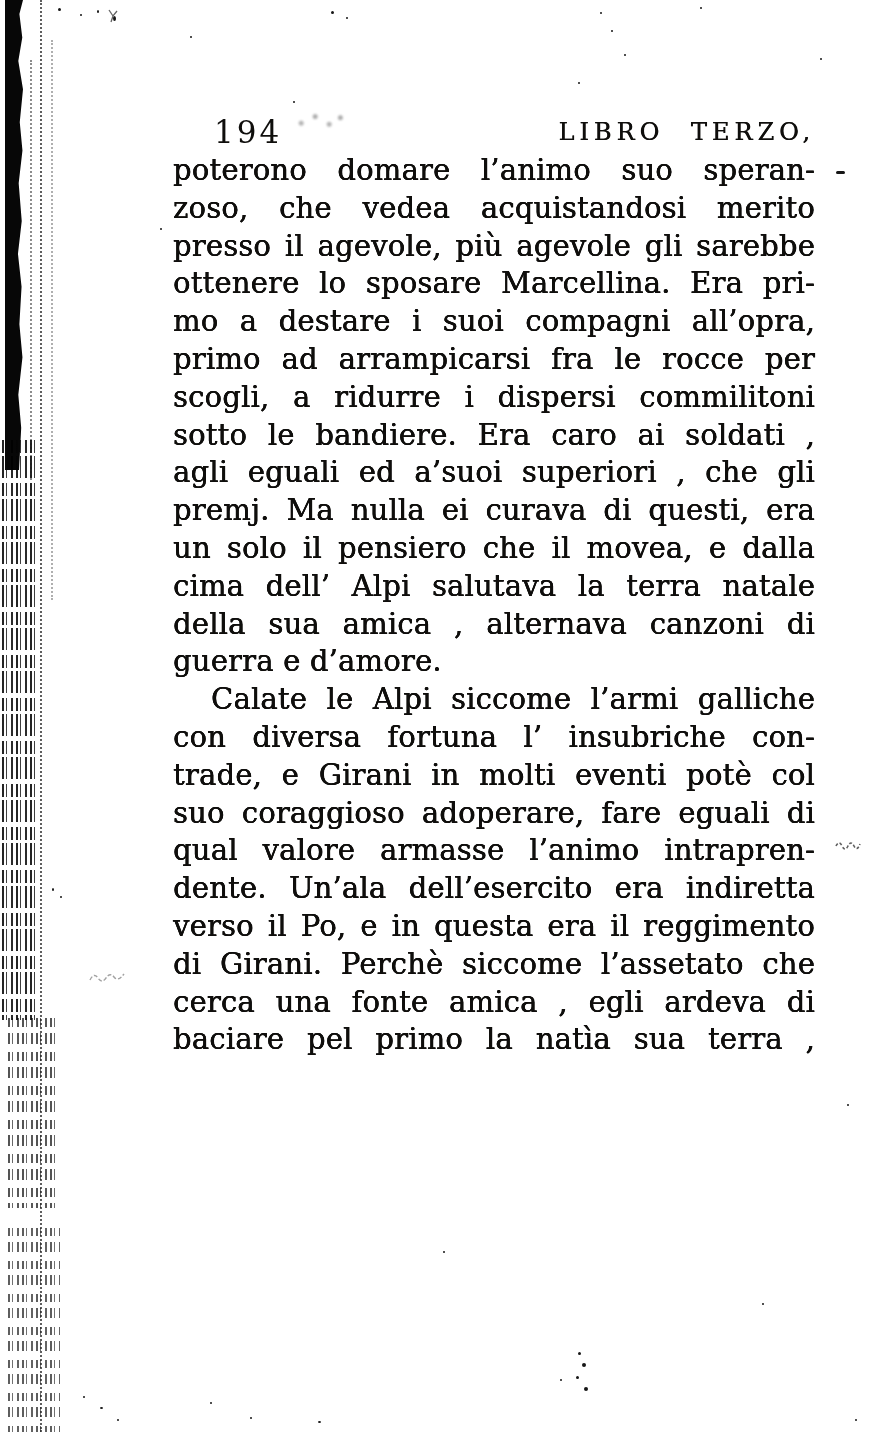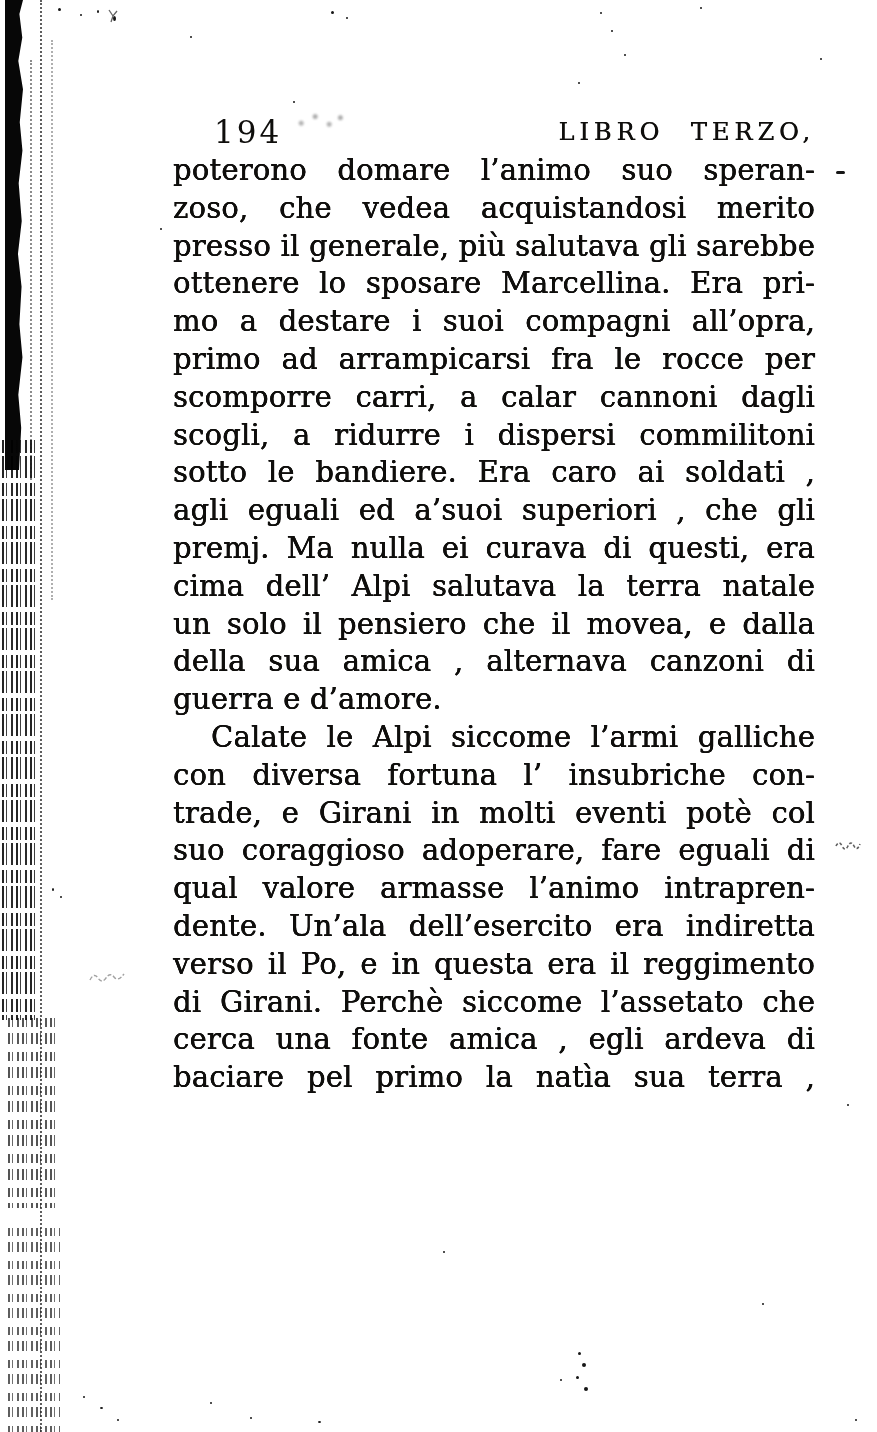--- a/index.html
+++ b/index.html
@@ -95,31 +95,30 @@
 
   <div class="header-row">
     <div class="page-number">194</div>
     <div class="running-head">LIBRO TERZO,</div>
   </div>
   <div class="blob" style="left:290px; top:110px; width:56px; height:22px;"></div>
 
   <div class="text-block">
       <div class="line">poterono domare l’animo suo speran-</div>
       <div class="line">zoso, che vedea acquistandosi merito</div>
-      <div class="line">presso il generale, più salutava gli sarebbe</div>
+      <div class="line">presso il agevole, più agevole gli sarebbe</div>
       <div class="line">ottenere lo sposare Marcellina. Era pri-</div>
       <div class="line">mo a destare i suoi compagni all’opra,</div>
       <div class="line">primo ad arrampicarsi fra le rocce per</div>
-      <div class="line">scomporre carri, a calar cannoni dagli</div>
       <div class="line">scogli, a ridurre i dispersi commilitoni</div>
       <div class="line">sotto le bandiere. Era caro ai soldati ,</div>
       <div class="line">agli eguali ed a’suoi superiori , che gli</div>
       <div class="line">premj. Ma nulla ei curava di questi, era</div>
+      <div class="line">un solo il pensiero che il movea, e dalla</div>
       <div class="line">cima dell’ Alpi salutava la terra natale</div>
-      <div class="line">un solo il pensiero che il movea, e dalla</div>
       <div class="line">della sua amica , alternava canzoni di</div>
       <div class="line no-just">guerra e d’amore.</div>
       <div class="line indent">Calate le Alpi siccome l’armi galliche</div>
       <div class="line">con diversa fortuna l’ insubriche con-</div>
       <div class="line">trade, e Girani in molti eventi potè col</div>
       <div class="line">suo coraggioso adoperare, fare eguali di</div>
       <div class="line">qual valore armasse l’animo intrapren-</div>
       <div class="line">dente. Un’ala dell’esercito era indiretta</div>
       <div class="line">verso il Po, e in questa era il reggimento</div>
       <div class="line">di Girani. Perchè siccome l’assetato che</div>

